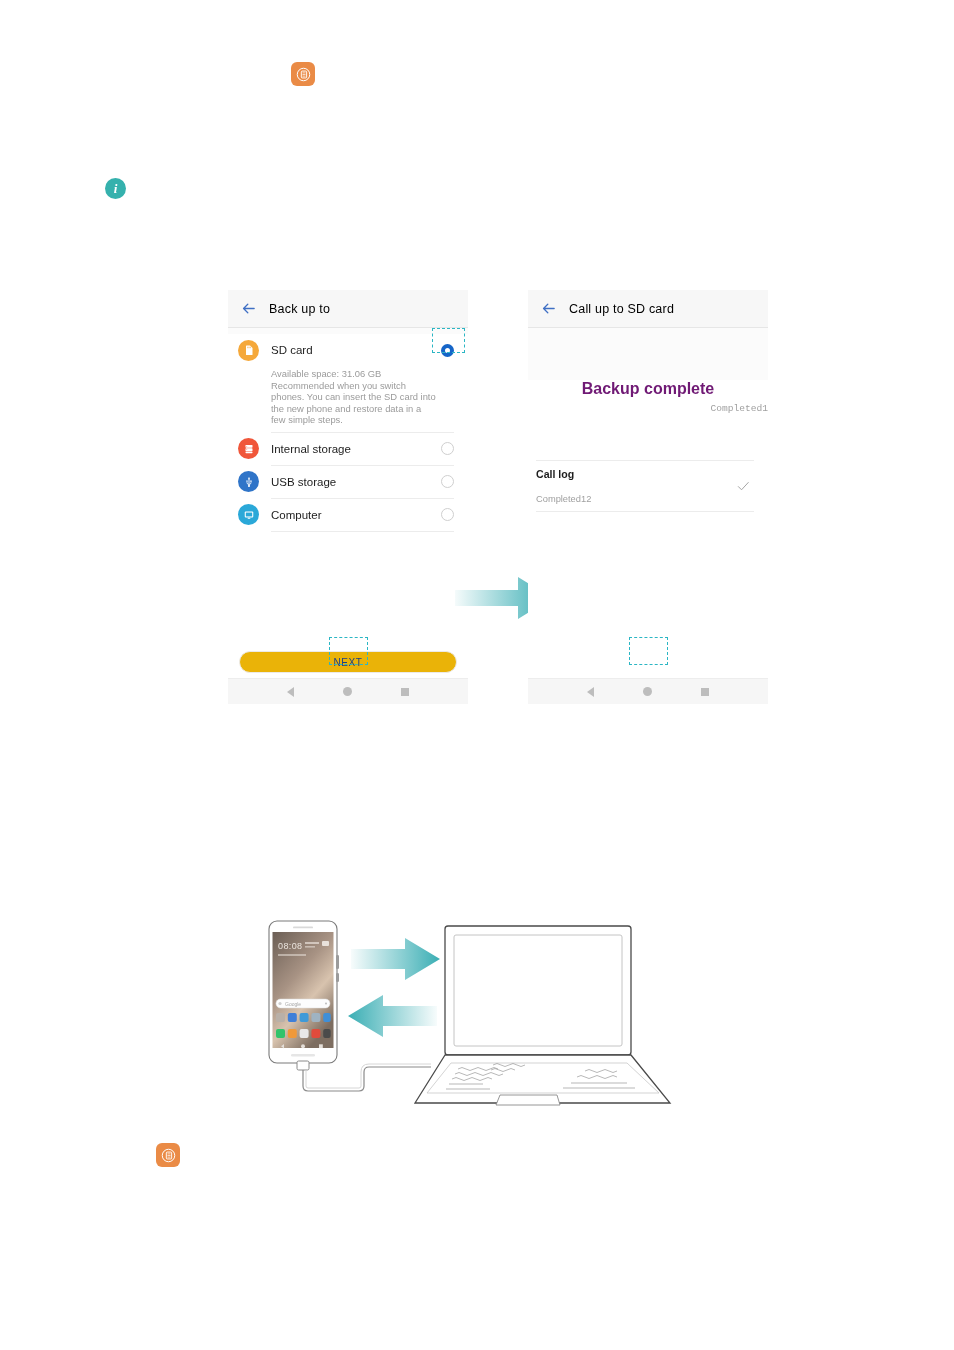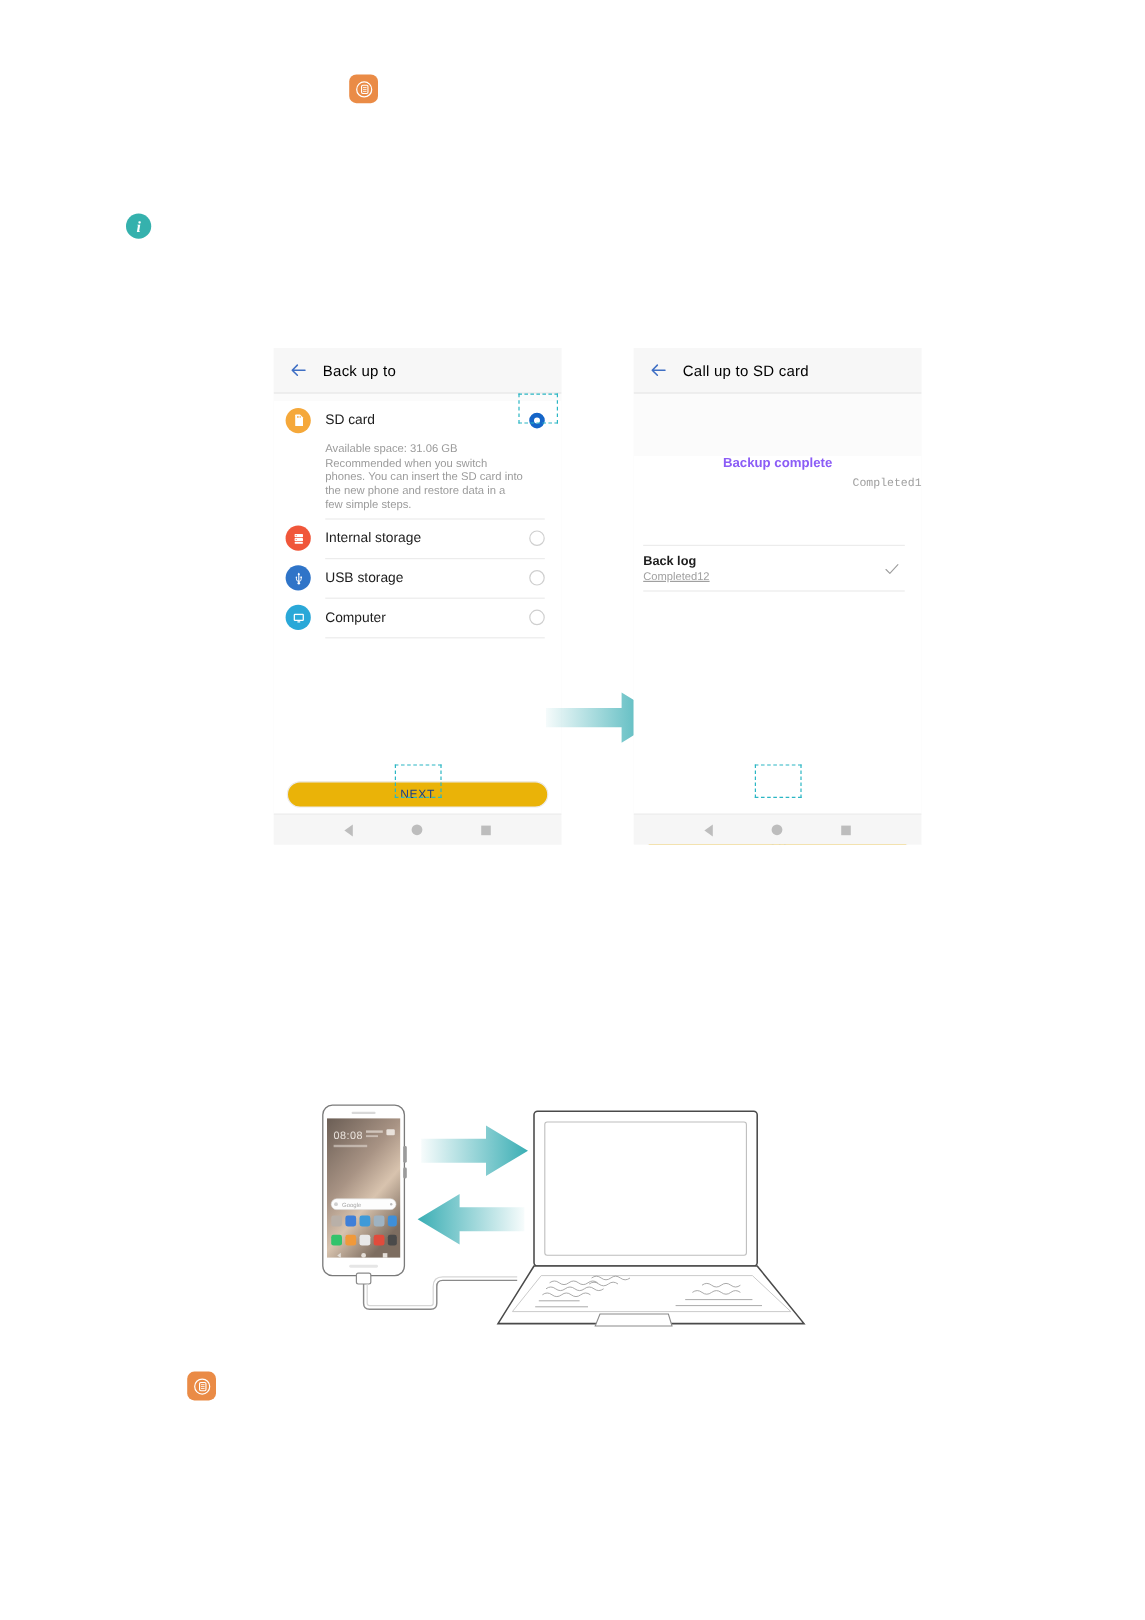--- a/index.html
+++ b/index.html
@@ -160,43 +160,43 @@
     border-top: 5px solid transparent;
     border-bottom: 5px solid transparent;
     border-right: 7px solid #bdbdbd;
   }
   .nav-home { width: 9px; height: 9px; border-radius: 50%; background: #bdbdbd; }
   .nav-recent { width: 8px; height: 8px; background: #bdbdbd; }
 
   
   .done-title {
     text-align: center;
-    font-size: 11px;
-    color: #8b5cf6;
+    font-size: 16px;
+    color: #701a75;
     font-weight: bold;
     margin-top: 52px;
   }
   .done-sub {
     text-align: right;
     font-size: 9.6px;
     color: #a0a0a0;
     margin-top: 5px;
     font-family: Liberation Mono, monospace;
   }
   .task-row {
     margin: 46px 14px 0 8px;
     border-top: 1px solid #ececec;
     border-bottom: 1px solid #ececec;
     padding: 7px 4px 7px 0;
     display: flex;
     align-items: center;
   }
   .task-text { flex: 1 1 auto; }
   .task-name { font-size: 10.6px; color: #1d1d1d; font-weight: bold; }
-  .task-status { font-size: 9.3px; color: #a0a0a0; margin-top: 1px; text-decoration: underline; }
+  .task-status { font-size: 9.3px; color: #a0a0a0; margin-top: 14px; }
   .check { width: 14px; height: 14px; flex: 0 0 auto; }
 
   
   .big-arrow { position: absolute; }
 </style>
 </head>
 <body>
 
 <div class="doc-badge abs" style="left:291px; top:62px; width:24px; height:24px;">
   <svg width="15" height="15" viewBox="0 0 24 24" aria-hidden="true">
@@ -324,21 +324,21 @@
     </span>
     <span class="appbar-title">Call up to SD card</span>
   </div>
 
   <div class="phone-body">
     <div class="done-title">Backup complete</div>
     <div class="done-sub">Completed1</div>
 
     <div class="task-row">
       <div class="task-text">
-        <div class="task-name">Back log</div>
+        <div class="task-name">Call log</div>
         <div class="task-status">Completed12</div>
       </div>
       <span class="check">
         <svg width="14" height="14" viewBox="0 0 24 24">
           <path d="M4 13l5.5 5.5L21 6" fill="none" stroke="#9e9e9e" stroke-width="1.6" stroke-linecap="round" stroke-linejoin="round"></path>
         </svg>
       </span>
     </div>
 
     <div class="pill" style="left:11px; width:218px; bottom:11px;">OK</div>

